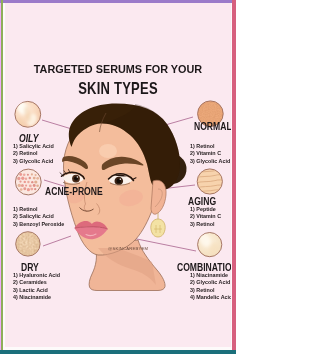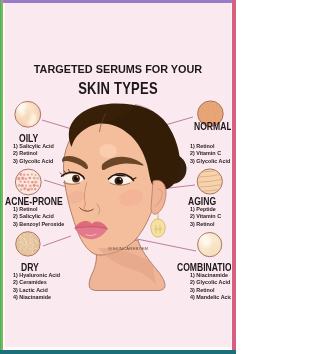--- a/index.html
+++ b/index.html
@@ -1,18 +1,18 @@
 <!DOCTYPE html>
 <html><head>
 <meta charset="utf-8">
 <style>
   html,body{margin:0;padding:0;background:#ffffff;}
   body{width:236px;height:354px;overflow:hidden;
        font-family:"Liberation Sans",sans-serif;-webkit-font-smoothing:antialiased;}
-  #page{position:relative;width:236px;height:354px;overflow:hidden;background:#22c55e;}
+  #page{position:relative;width:236px;height:354px;overflow:hidden;background:#f0abfc;}
   .edge{position:absolute;z-index:40;}
   #edge-top{left:0;top:0;width:236px;height:3px;background:#9b7ac9;}
   #edge-left{left:0.5px;top:0;width:2.8px;height:350px;background:#8fae5a;}
   #edge-right{right:0;top:0;width:3.6px;height:350px;background:#d7607f;}
   #edge-bottom{left:0;bottom:0;width:236px;height:4px;background:#1b6f7b;}
   #gap-left{position:absolute;left:3.3px;top:3px;width:1.4px;height:347px;background:#fdfcfa;z-index:39;}
   #gap-right{position:absolute;right:3.6px;top:3px;width:1.2px;height:347px;background:#fdf7fa;z-index:39;}
   #gap-bottom{position:absolute;left:3px;bottom:4px;width:230px;height:2.6px;background:#fdfafa;z-index:39;}
   #inner{position:absolute;left:4.2px;top:3px;width:227.5px;height:344px;
          background:#fbe9f0;overflow:hidden;}
@@ -286,30 +286,30 @@
           <ellipse cx="205" cy="240" rx="5" ry="7" transform="rotate(-25 205 240)" fill="#fffaf0" opacity="0.8"></ellipse>
           <ellipse cx="214" cy="249" rx="4.5" ry="6.5" transform="rotate(20 214 249)" fill="#f6e0bd" opacity="0.6"></ellipse>
         </g>
       </g>
     </g>
   </svg>
 
   <div class="ttl" id="title1">TARGETED SERUMS FOR YOUR</div>
   <div class="ttl" id="title2">SKIN TYPES</div>
 
-  <div class="sec" style="left:18.5px;top:132px;">
+  <div class="sec" style="left:18.5px;top:132px;font-style:italic;">
     <div class="hd">OILY</div>
   </div>
   <div class="sec" style="left:13px;top:142.6px;">
     <div class="li">1) Salicylic Acid</div>
     <div class="li">2) Retinol</div>
     <div class="li">3) Glycolic Acid</div>
   </div>
 
-  <div class="sec" style="left:5px;top:195px;">
+  <div class="sec" style="left:5px;top:185px;padding-left:40px;">
     <div class="hd">ACNE-PRONE</div>
   </div>
   <div class="sec" style="left:13px;top:205.6px;">
     <div class="li">1) Retinol</div>
     <div class="li">2) Salicylic Acid</div>
     <div class="li">3) Benzoyl Peroxide</div>
   </div>
 
   <div class="sec" style="left:21px;top:261px;text-align:right;">
     <div class="hd">DRY</div>

